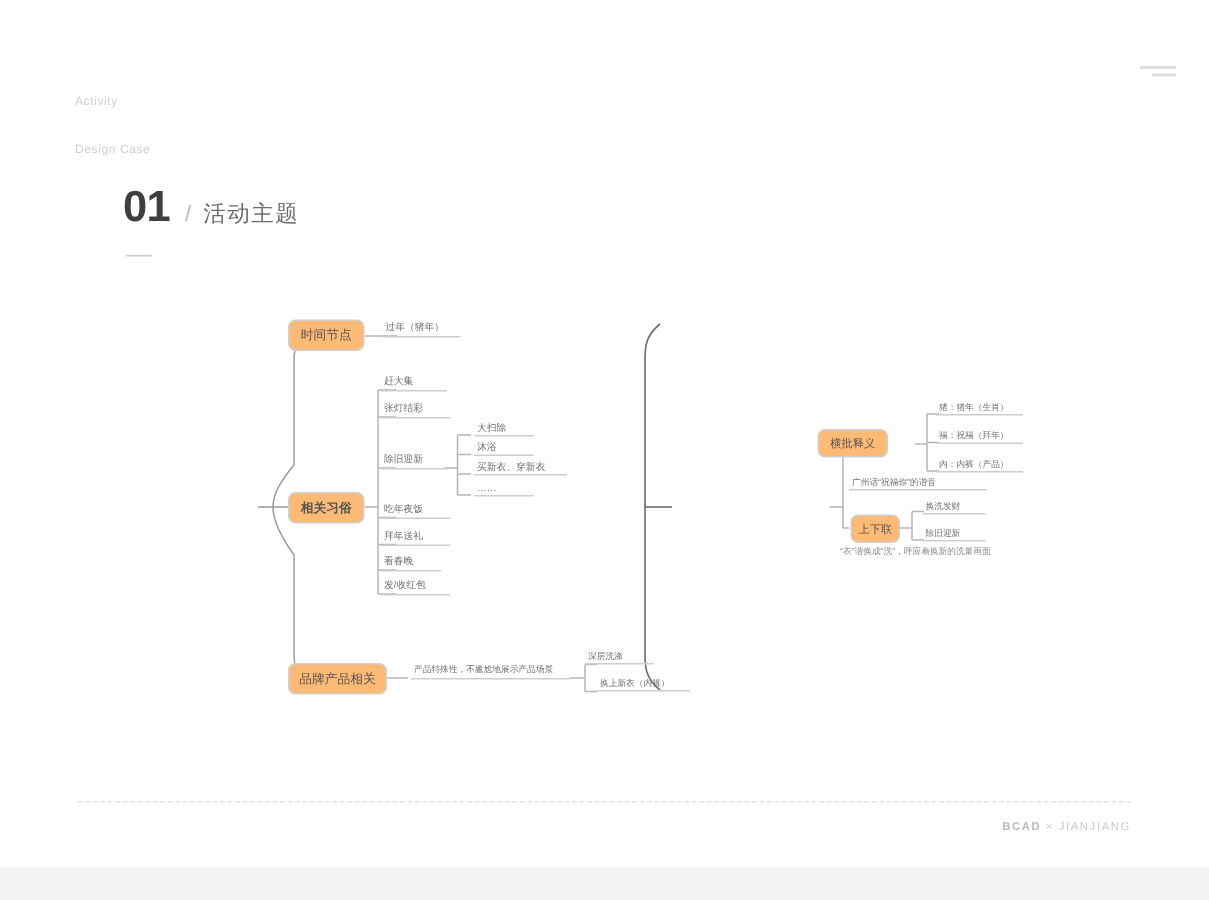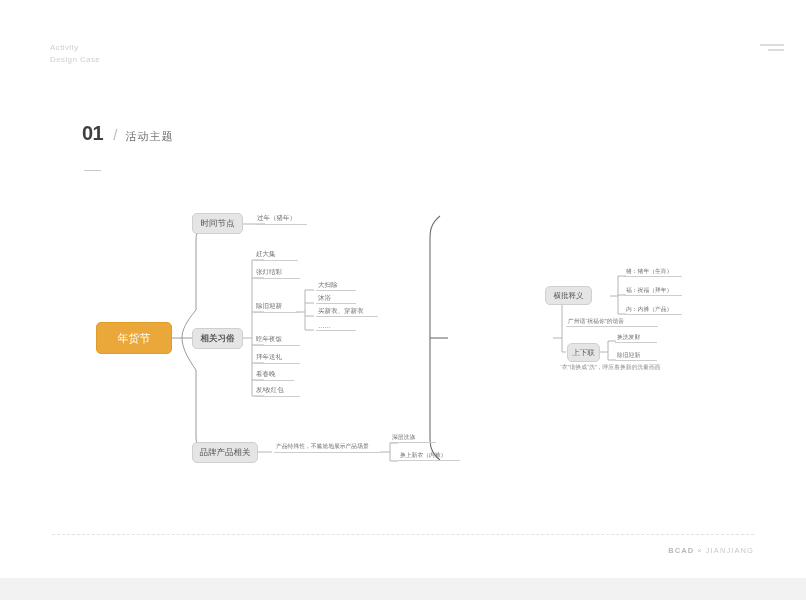--- a/index.html
+++ b/index.html
@@ -19,63 +19,63 @@
     position:absolute;left:0;top:578px;width:806px;height:22px;
     background:#f2f2f2;
   }
 
   
   .eyebrow{
     position:absolute;left:50px;top:42px;
     font-size:8px;line-height:12px;
     color:#cfcfcf;letter-spacing:.4px;
   }
-  .eyebrow div{white-space:nowrap;}
+  .eyebrow div{white-space:nowrap;margin-top:20px;}
   .corner-mark{
     position:absolute;right:22px;top:44px;
     width:24px;
   }
   .corner-mark i{
     display:block;background:#dcdcdc;height:2px;margin-bottom:3px;
   }
   .corner-mark i.a{width:24px;}
   .corner-mark i.b{width:16px;margin-left:8px;}
 
   
   .title-row{
     position:absolute;left:82px;top:122px;
     display:flex;align-items:baseline;
   }
   .title-num{
-    font-size:20px;font-weight:bold;color:#3f3f3f;letter-spacing:-.5px;
+    font-size:29px;font-weight:bold;color:#3f3f3f;letter-spacing:-.5px;
   }
   .title-slash{
     font-size:15px;color:#bdbdbd;margin:0 8px 0 10px;
   }
   .title-text{
-    font-size:11px;color:#6e6e6e;letter-spacing:1px;
+    font-size:15px;color:#6e6e6e;letter-spacing:1px;
   }
   .title-rule{
     position:absolute;left:84px;top:170px;
     width:17px;height:1px;background:#c9c9c9;
   }
 
   
   .map{position:absolute;left:0;top:0;width:806px;height:578px;}
   .map svg{position:absolute;left:0;top:0;}
 
   .node{
     position:absolute;
     box-sizing:border-box;
     display:flex;align-items:center;justify-content:center;
     white-space:nowrap;
   }
   
   .nbox{
-    background:#e5e5e5;
+    background:#fdba74;
     border:1px solid #cfcfcf;
     border-radius:5px;
     color:#555;
   }
   
   .norange{
     background:#eaa83a;
     border:1px solid #e09c28;
     border-radius:5px;
     color:#ffffff;
@@ -202,21 +202,20 @@
       </g>
 
       <g fill="none" stroke="#b4b4b4" stroke-width="1">
         <path d="M600 352 L608 352"></path>
         <path d="M608 341 L608 360"></path>
         <path d="M608 341 L616 341"></path>
         <path d="M608 360 L616 360"></path>
       </g>
     </svg>
 
-    <div class="node norange f13" style="left:96px;top:322px;width:76px;height:32px;">年货节</div>
 
     <div class="node nbox f11" style="left:192px;top:213px;width:51px;height:21px;">时间节点</div>
     <div class="node nline f9" style="left:255px;top:212px;width:52px;height:13px;">过年（猪年）</div>
 
     <div class="node nbox f11" style="left:192px;top:328px;width:51px;height:21px;font-weight:bold;">相关习俗</div>
 
     <div class="node nline f9" style="left:254px;top:249px;width:44px;height:12px;">赶大集</div>
     <div class="node nline f9" style="left:254px;top:267px;width:46px;height:12px;">张灯结彩</div>
     <div class="node nline f9" style="left:254px;top:301px;width:46px;height:12px;">除旧迎新</div>
 

